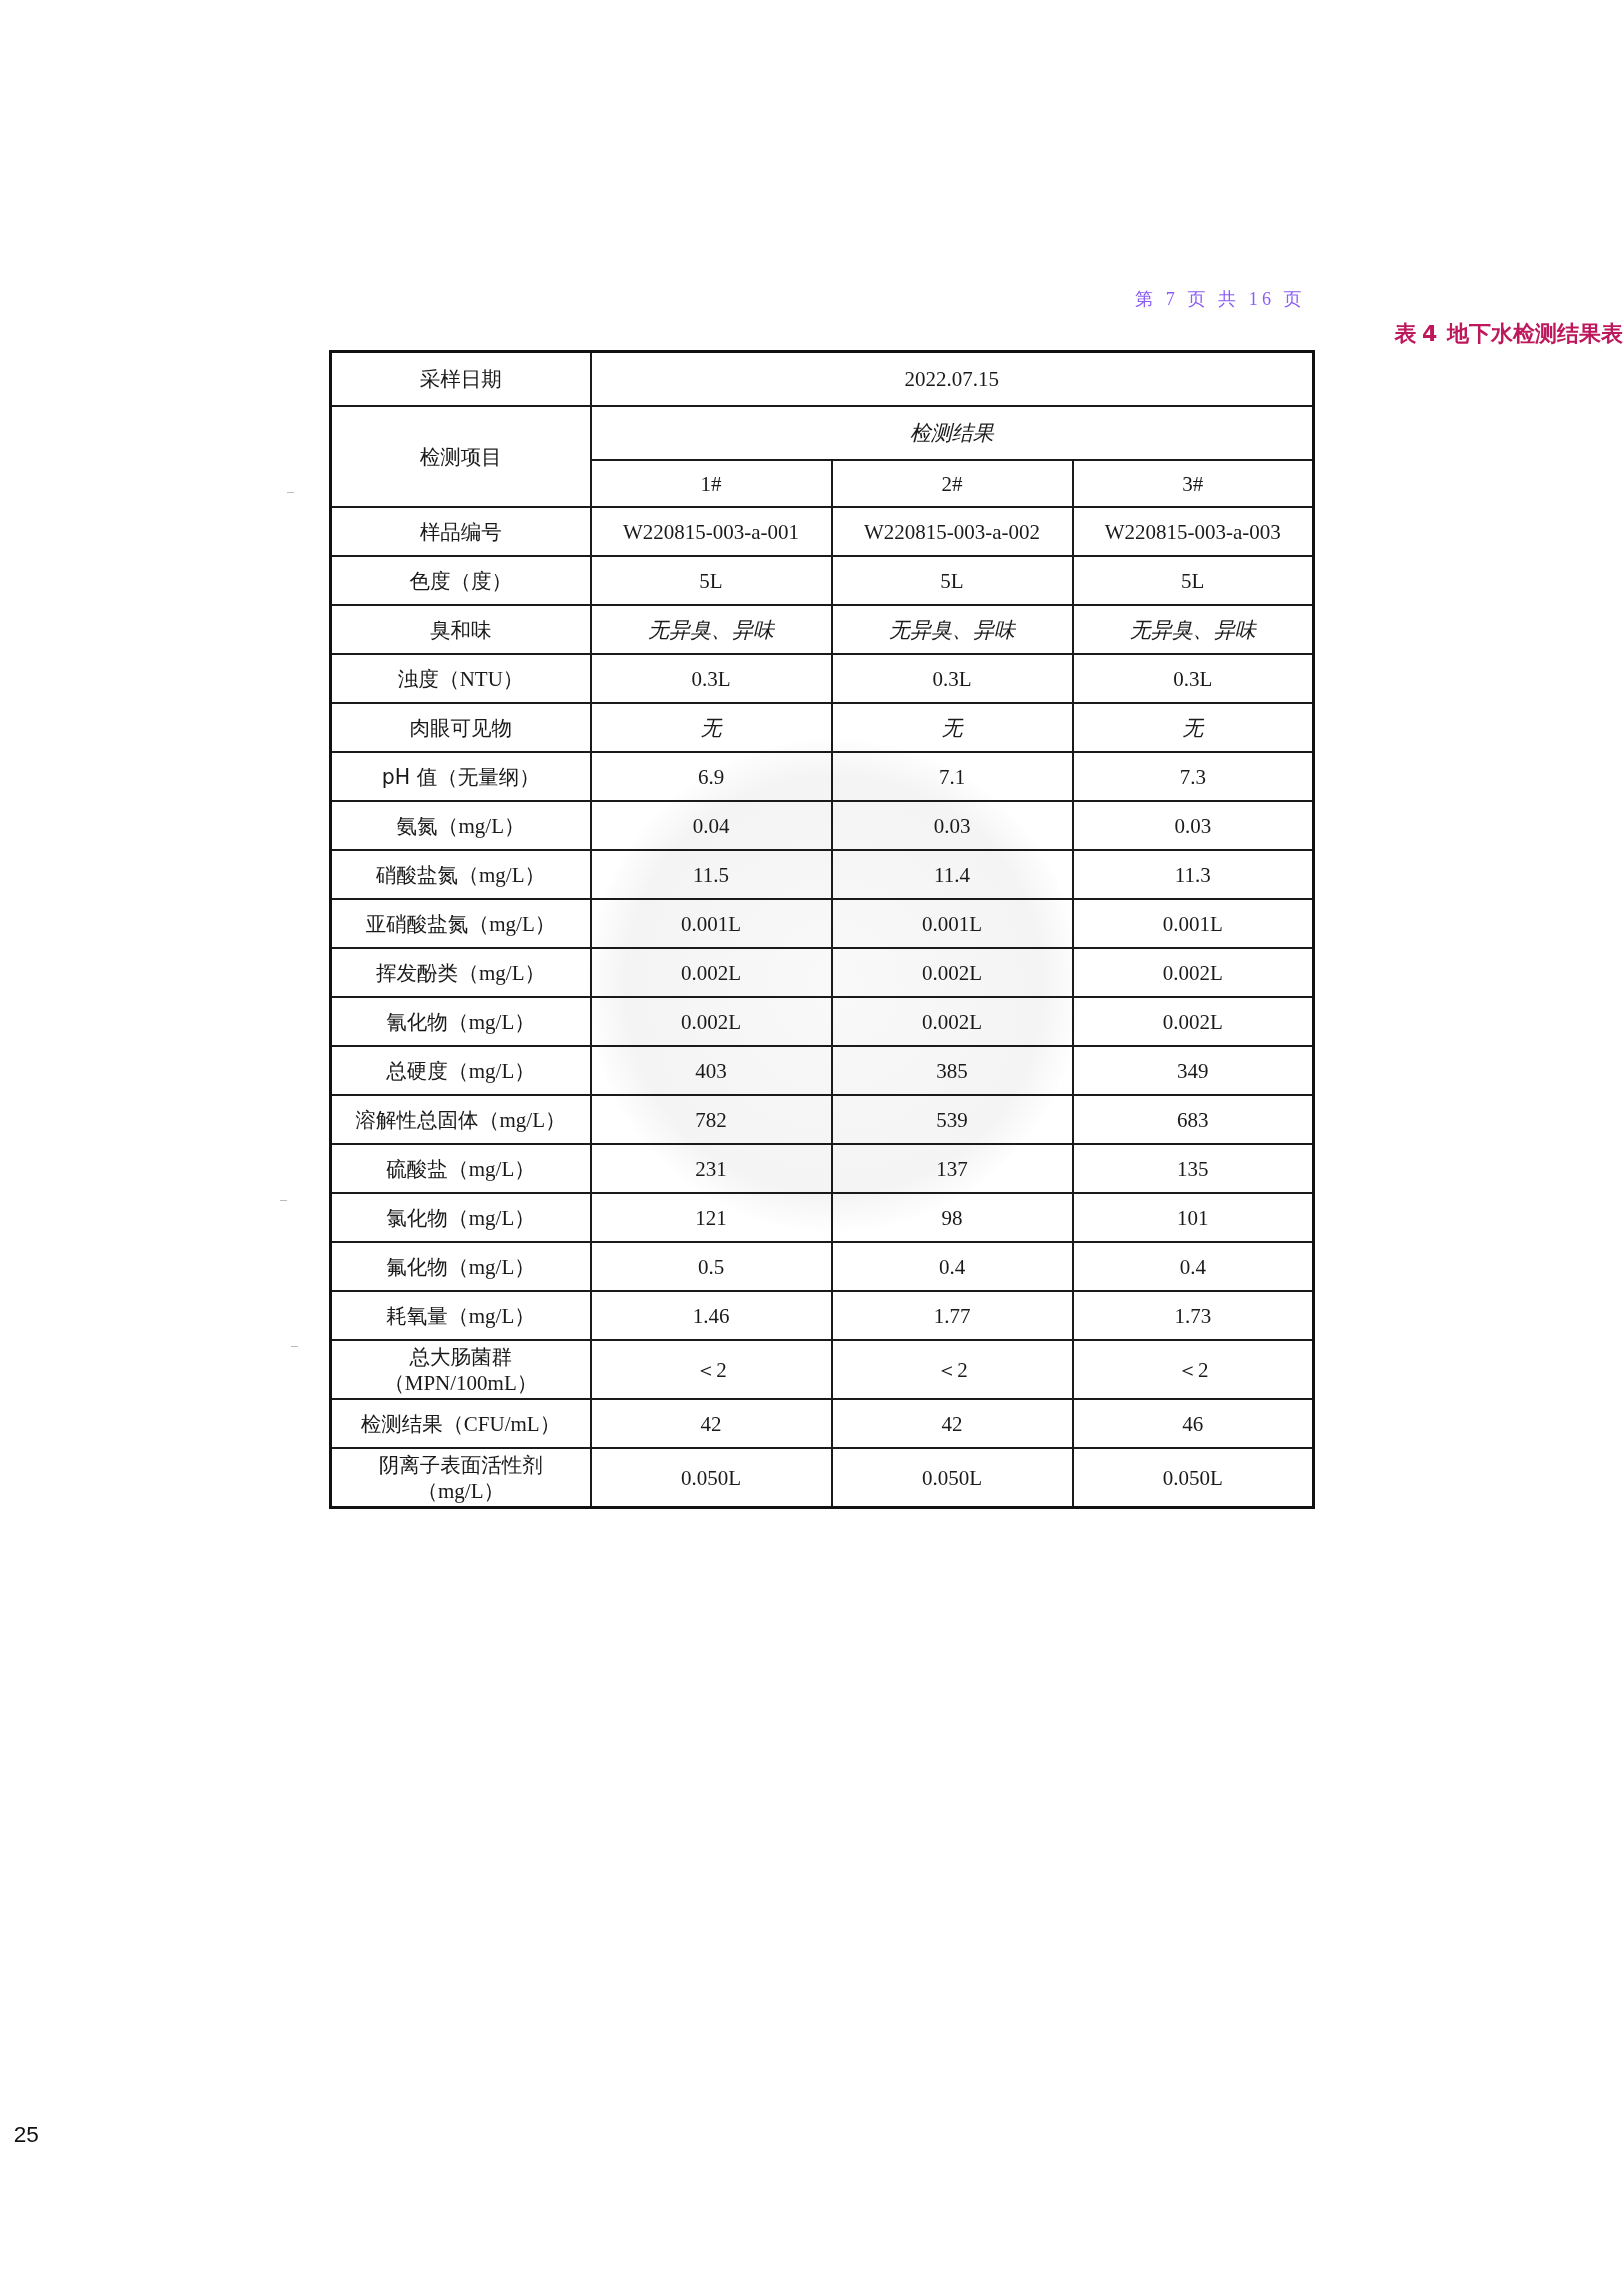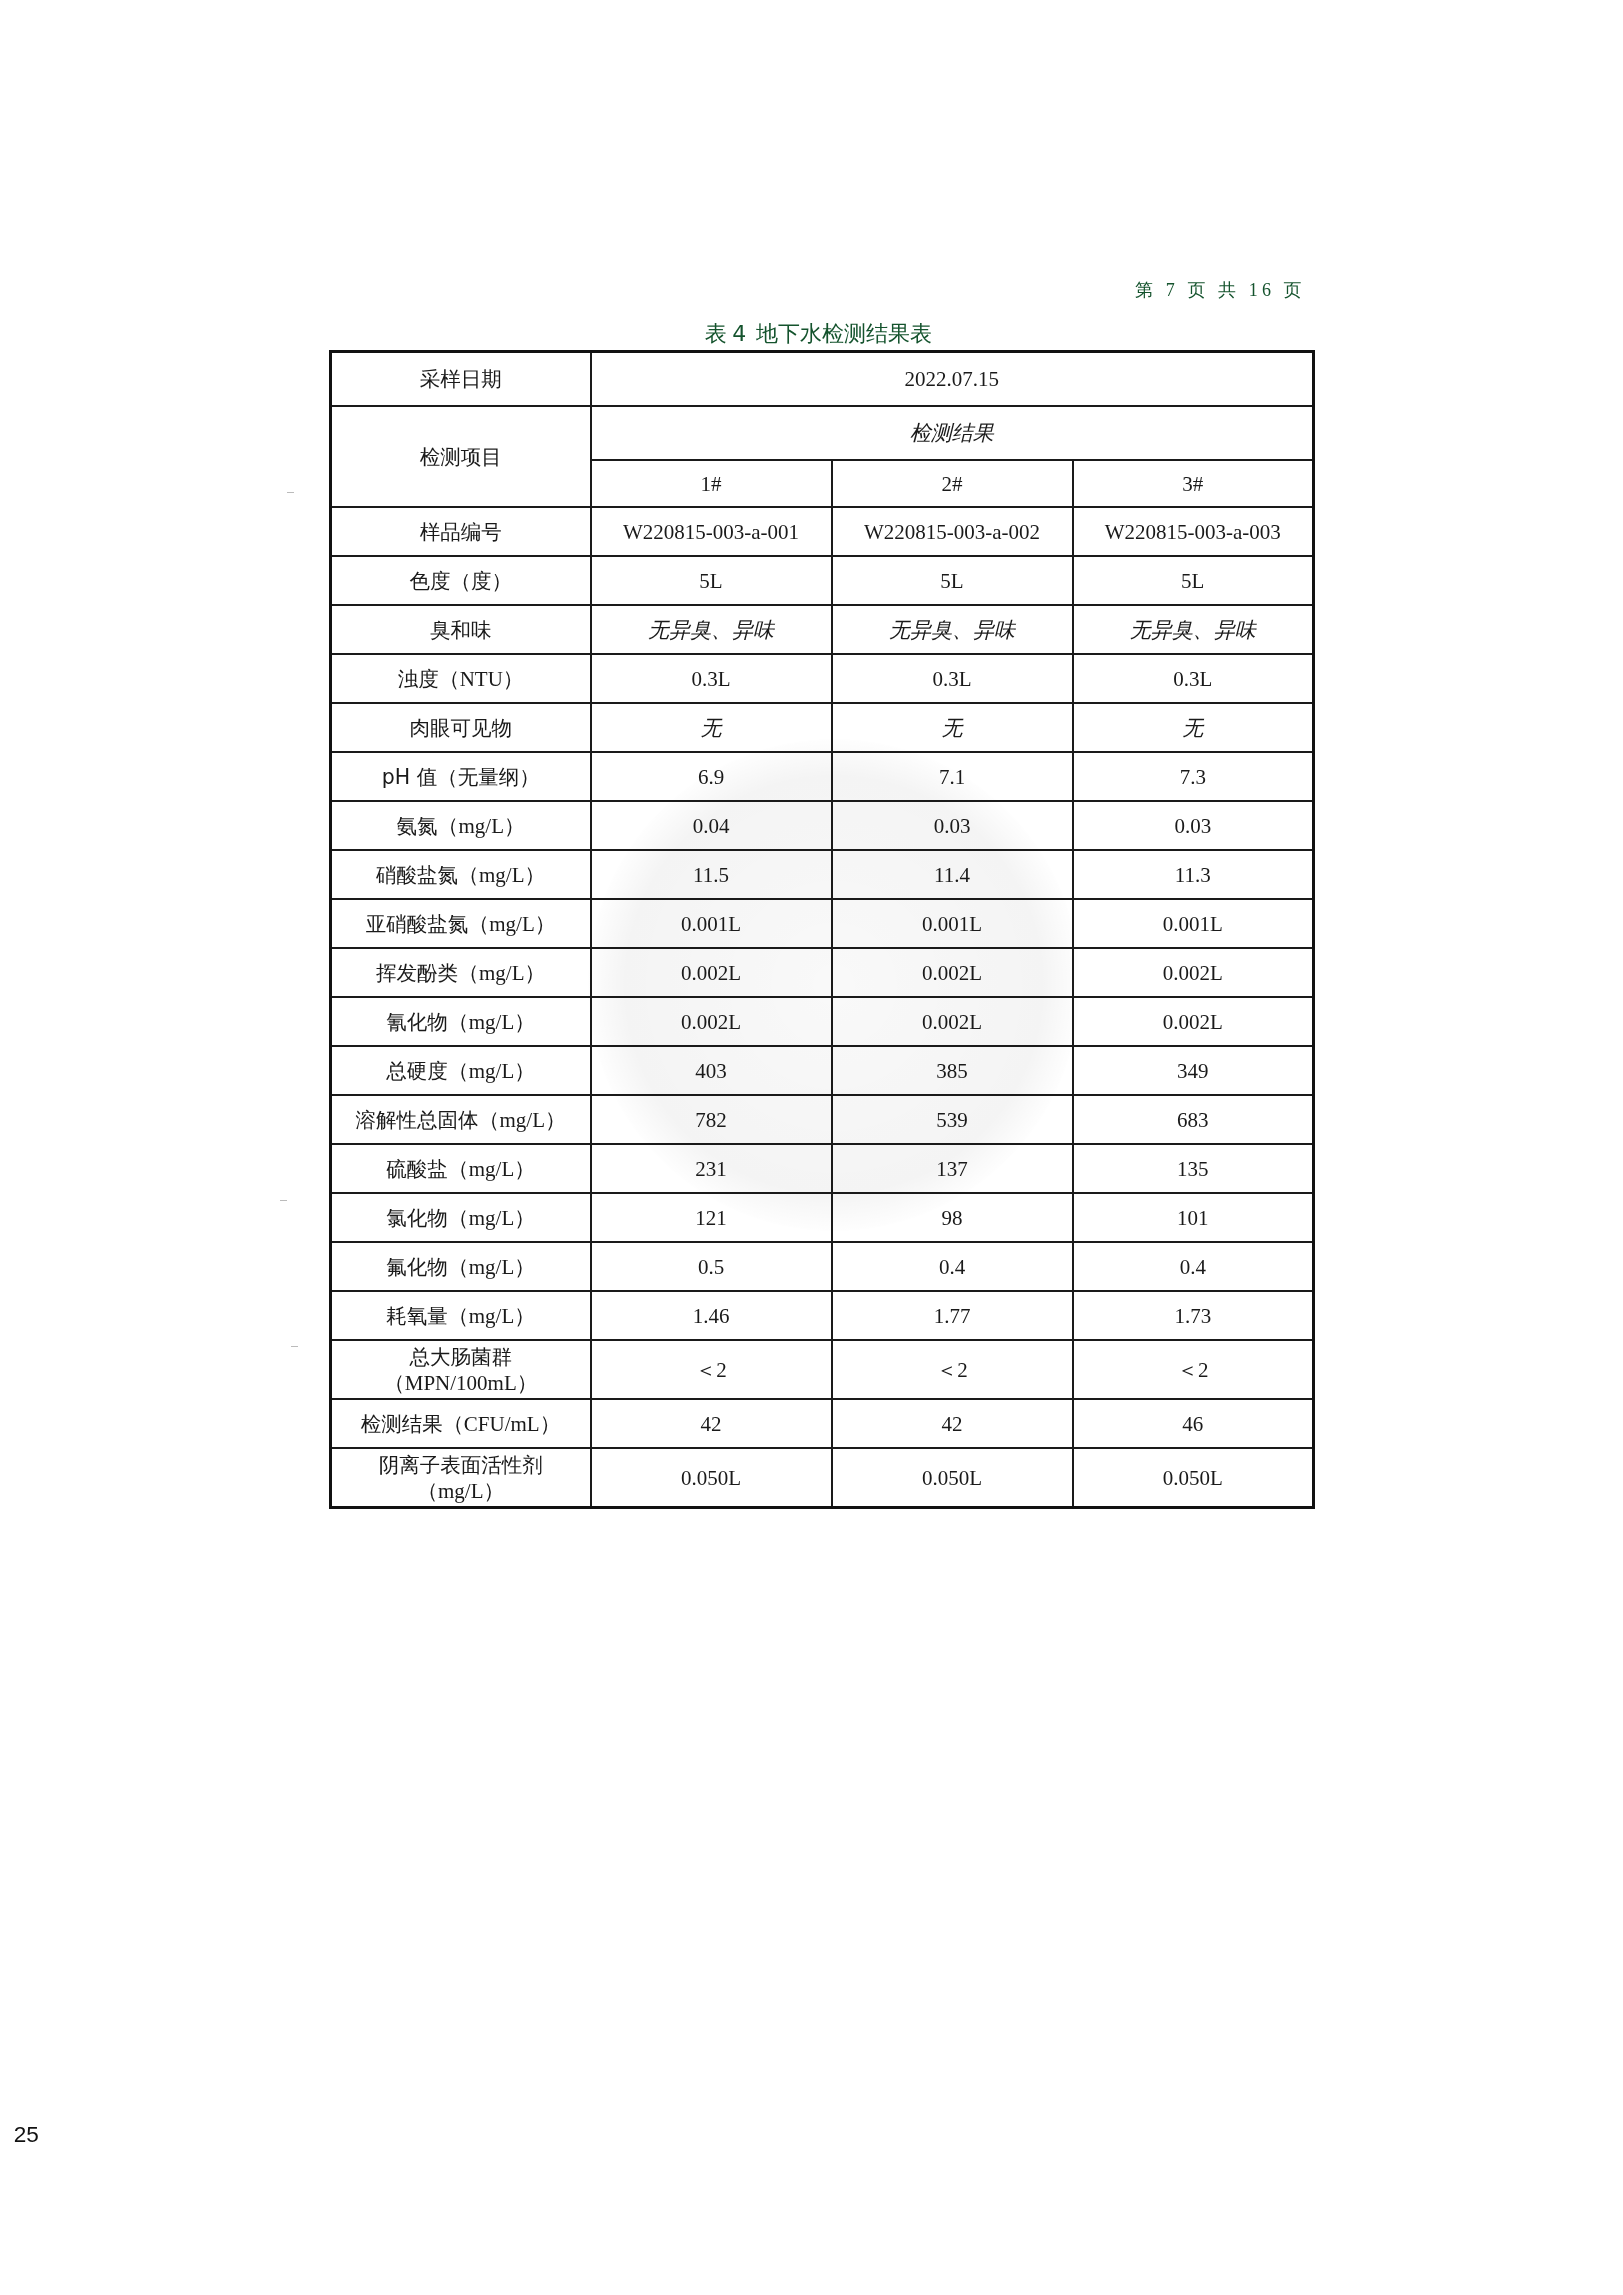--- a/index.html
+++ b/index.html
@@ -10,38 +10,38 @@
   body {
     width: 1623px;
     height: 2295px;
     position: relative;
     font-family: "Liberation Serif", "DejaVu Serif", serif;
     color: #1a1a1a;
     overflow: hidden;
   }
   .page-header {
     position: absolute;
-    top: 278px;
+    top: 287px;
     left: 1135px;
     font-size: 18px;
     letter-spacing: 4.1px;
-    color: #14532d;
+    color: #8b5cf6;
   }
   .table-title {
     position: absolute;
     top: 319px;
     left: 0;
     width: 100%;
-    text-align: center;
+    text-align: right;
     padding-left: 13.7px;
     box-sizing: border-box;
     font-family: "DejaVu Sans", "Liberation Sans", sans-serif;
-    font-weight: normal;
+    font-weight: bold;
     font-size: 22px;
-    color: #14532d;
+    color: #be185d;
   }
   .table-title .num { margin: 0 9.6px 0 5.5px; }
   table.results {
     position: absolute;
     top: 350px;
     left: 329px;
     width: 982px;
     border-collapse: collapse;
     border: 3.4px solid #111;
     table-layout: fixed;

